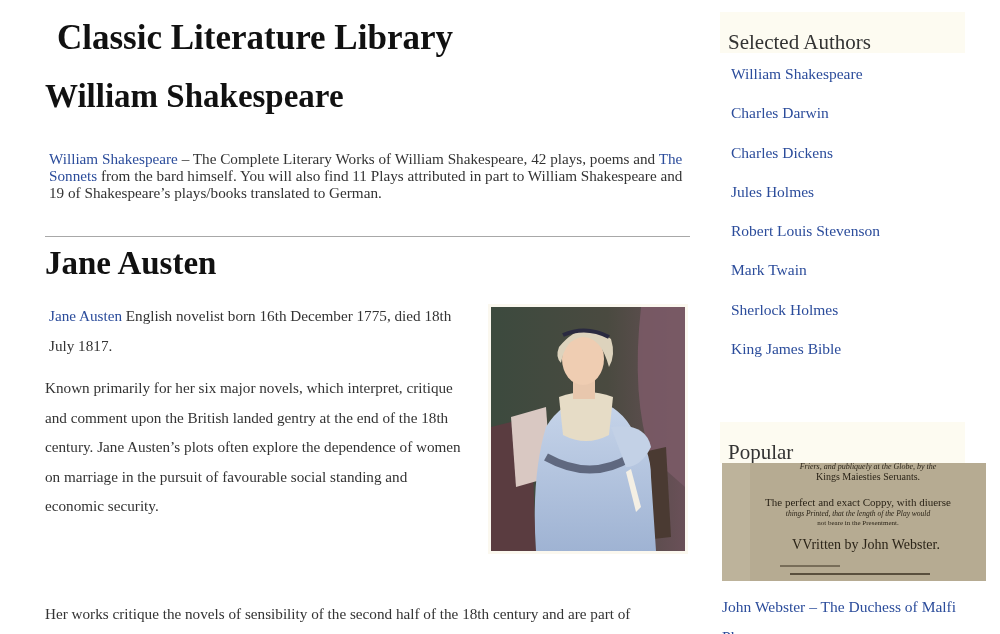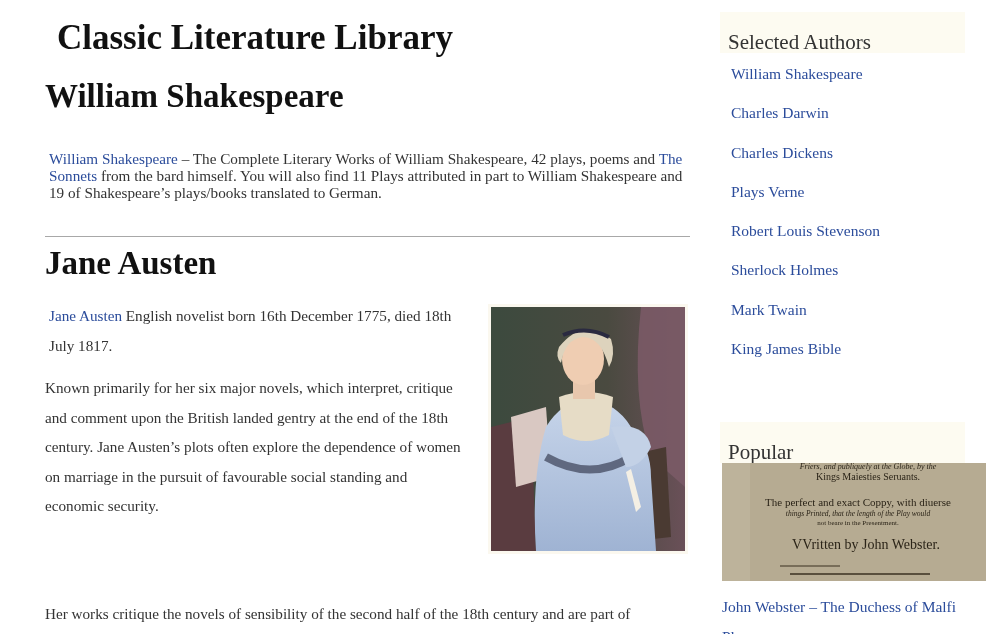--- a/index.html
+++ b/index.html
@@ -123,24 +123,24 @@
   </div>
 </div>
 
 <aside class="sidebar">
   <div class="w1">
     <h3 class="widget-title">Selected Authors</h3>
     <ul class="author-list">
       <li><a href="#">William Shakespeare</a></li>
       <li><a href="#">Charles Darwin</a></li>
       <li><a href="#">Charles Dickens</a></li>
-      <li><a href="#">Plays Verne</a></li>
+      <li><a href="#">Jules Holmes</a></li>
       <li><a href="#">Robert Louis Stevenson</a></li>
+      <li><a href="#">Mark Twain</a></li>
       <li><a href="#">Sherlock Holmes</a></li>
-      <li><a href="#">Mark Twain</a></li>
       <li><a href="#">King James Bible</a></li>
     </ul>
   </div>
 
   <div class="w2">
     <h3 class="widget-title">Popular</h3>
     <a href="#" class="popular-img">
       <svg width="236" height="118" viewBox="0 0 236 118" xmlns="http://www.w3.org/2000/svg">
         <rect width="236" height="118" fill="#bbb198"></rect>
         <rect width="236" height="118" fill="#a89c80" opacity="0.25"></rect>

